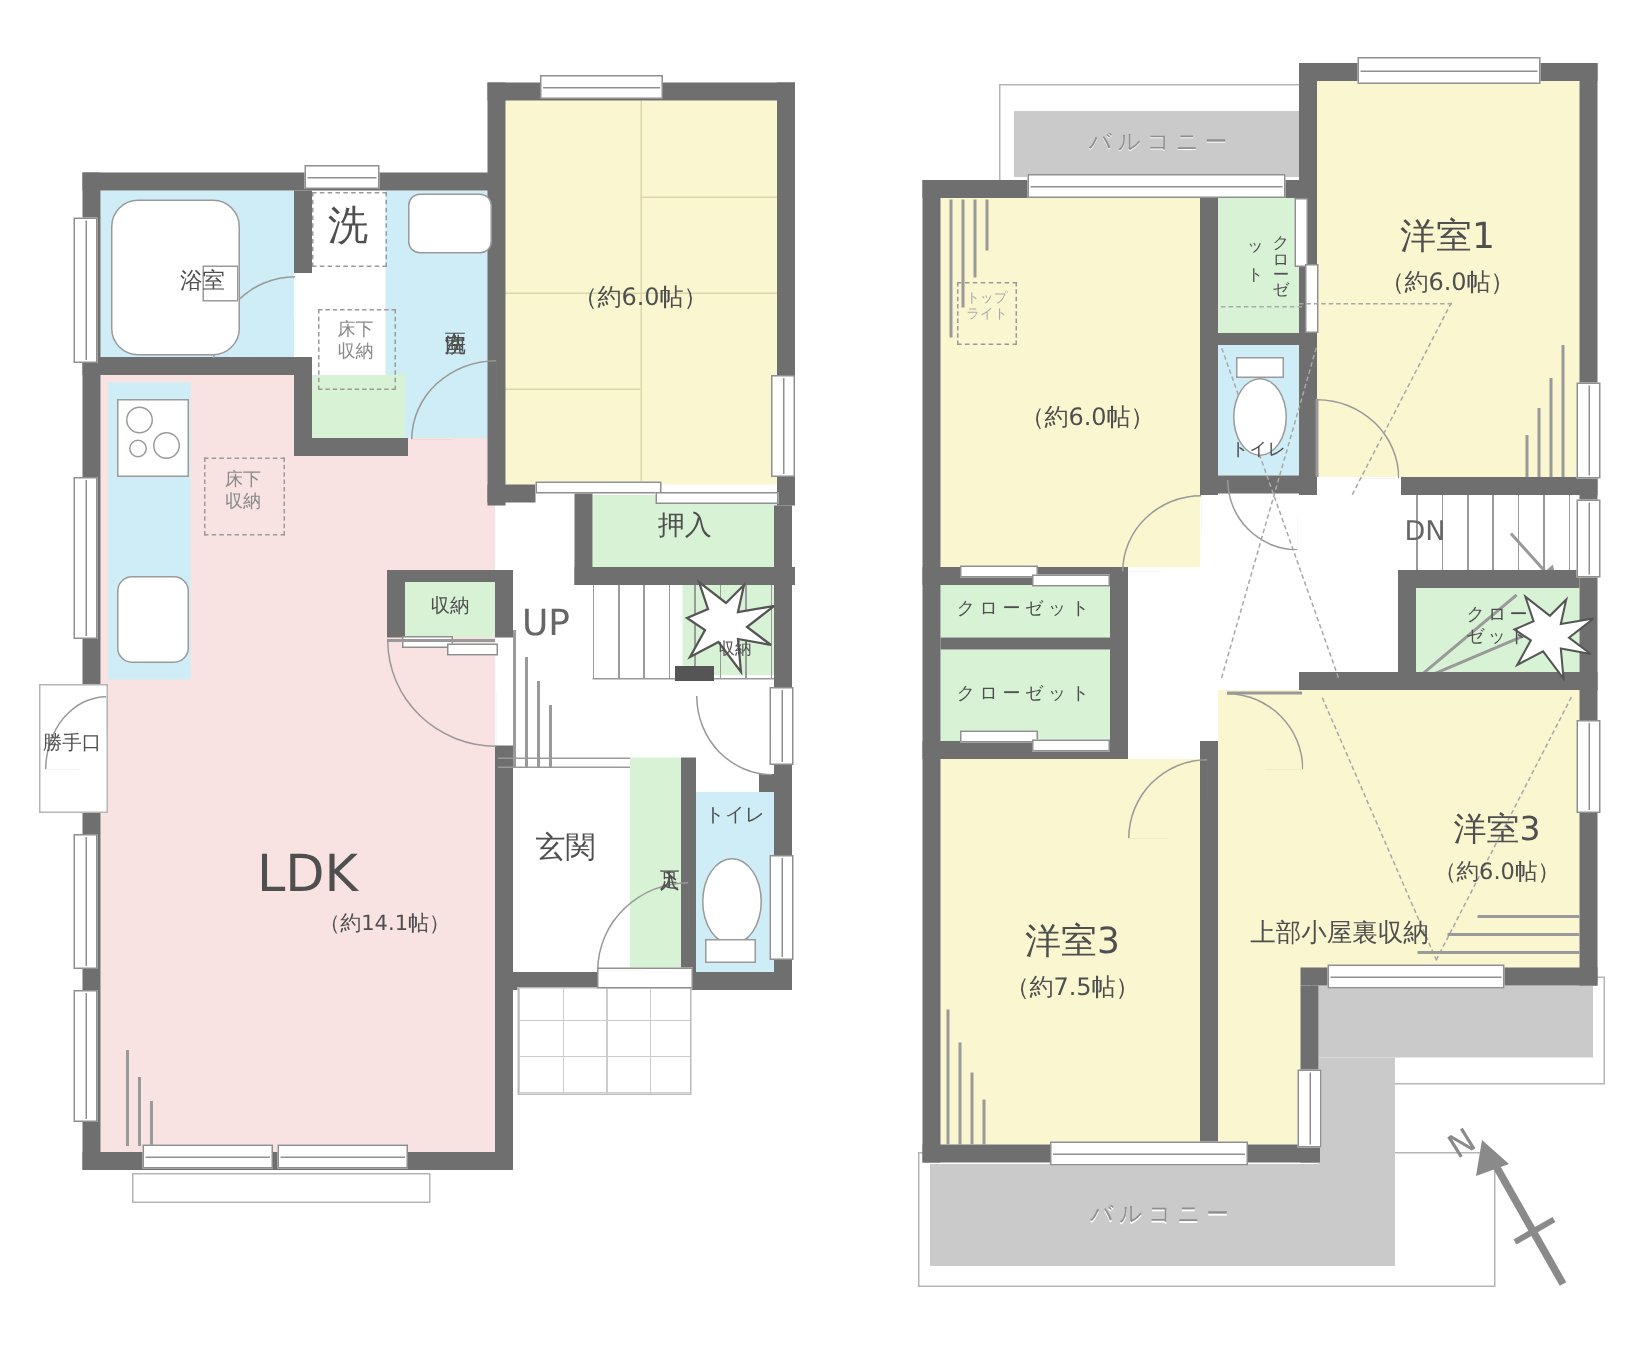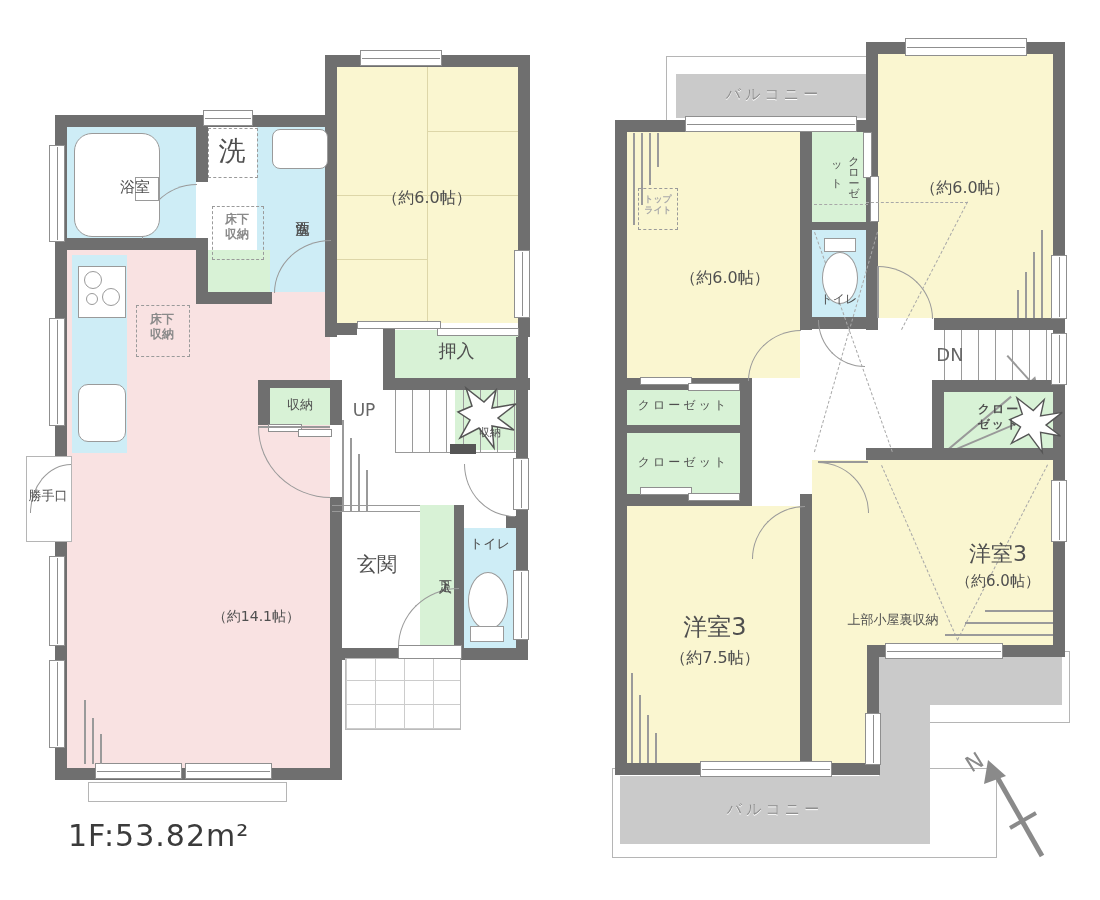--- a/index.html
+++ b/index.html
@@ -27,21 +27,21 @@
   .hl{position:absolute;background:#9a9a9a;}
   .tat{position:absolute;background:#ddd6a8;}
   .dash{position:absolute;border-top:1.6px dashed #a8a8a8;transform-origin:0 0;}
   .dashbox{position:absolute;border:1.6px dashed #9a9a9a;}
   .slider{position:absolute;background:#fff;border:1px solid #8f8f8f;}
   .stairs-v{position:absolute;background:repeating-linear-gradient(90deg,#9a9a9a 0 1px,transparent 1px 17px);}
   .tile{position:absolute;background:#fff;border:1px solid #bbb;
         background-image:repeating-linear-gradient(0deg,#ccc 0 1px,transparent 1px 24px),
                          repeating-linear-gradient(90deg,#ccc 0 1px,transparent 1px 29px);}
   .vtext{writing-mode:vertical-rl;}
-  .wrap{word-break:break-all;font-weight:bold;}
+  .wrap{word-break:break-all;}
   .area{position:absolute;font-size:30px;color:#3b3b3b;letter-spacing:1px;}
   .icon{position:absolute;background:#fff;border:1.4px solid #9a9a9a;}
 </style>
 </head>
 <body>
 
 <div id="plan">
 
   <div class="abs pink" style="left:67px;top:250px;width:263px;height:518px;"></div>
   <div class="abs blue" style="left:72px;top:255px;width:55px;height:198px;"></div>
@@ -149,28 +149,28 @@
   </svg>
 
   <div class="lbl" style="left:100px;top:178px;width:70px;font-size:15px;">浴室</div>
   <div class="lbl" style="left:208px;top:134px;width:48px;font-size:27px;">洗</div>
   <div class="lbl vtext" style="left:283px;top:182px;width:28px;height:58px;font-size:14px;">洗面室</div>
   <div class="lbl gray wrap" style="left:222px;top:212px;width:30px;font-size:12px;">床下収納</div>
   <div class="lbl gray wrap" style="left:147px;top:312px;width:30px;font-size:12px;">床下収納</div>
   <div class="lbl" style="left:362px;top:188px;width:130px;font-size:16px;">（約6.0帖）</div>
   <div class="lbl" style="left:395px;top:340px;width:123px;font-size:18px;">押入</div>
   <div class="lbl" style="left:272px;top:397px;width:56px;font-size:13px;">収納</div>
-  <div class="lbl" style="left:340px;top:400px;width:48px;font-size:17px;color:#666;">UP</div>
+  <div class="lbl" style="left:340px;top:400px;width:48px;font-size:24px;color:#666;">UP</div>
   <div class="lbl" style="left:468px;top:426px;width:44px;font-size:11px;">収納</div>
+  <div class="lbl" style="left:110px;top:562px;width:190px;font-size:34px;">LDK</div>
   <div class="lbl" style="left:110px;top:608px;width:190px;font-size:14px;text-align:right;">（約14.1帖）</div>
   <div class="lbl" style="left:22px;top:488px;width:52px;font-size:13px;">勝手口</div>
   <div class="lbl" style="left:340px;top:552px;width:74px;font-size:20px;">玄関</div>
   <div class="lbl vtext" style="left:421px;top:538px;width:32px;height:64px;font-size:13px;">下足入</div>
   <div class="lbl" style="left:462px;top:536px;width:56px;font-size:13px;">トイレ</div>
-  <div class="area" style="left:68px;top:818px;">1F:53.82m²</div>
 
   <div class="outline" style="left:666px;top:56px;width:214px;height:64px;"></div>
   <div class="bal abs" style="left:676px;top:74px;width:196px;height:44px;"></div>
   <div class="outline" style="left:874px;top:651px;width:194px;height:70px;"></div>
   <div class="outline" style="left:612px;top:768px;width:383px;height:88px;"></div>
   <div class="bal abs" style="left:879px;top:657px;width:183px;height:48px;"></div>
   <div class="bal abs" style="left:879px;top:705px;width:51px;height:72px;"></div>
   <div class="bal abs" style="left:620px;top:776px;width:310px;height:68px;"></div>
 
   <div class="abs yellow" style="left:627px;top:132px;width:173px;height:246px;"></div>
@@ -264,30 +264,31 @@
 
   <div class="icon" style="left:824px;top:238px;width:30px;height:12px;"></div>
   <div class="icon" style="left:822px;top:252px;width:34px;height:50px;border-radius:50%;"></div>
 
   <svg class="abs" style="left:1004px;top:396px;" width="64" height="60" viewBox="0 0 70 66">
     <polygon points="6,26 20,20 14,2 32,16 44,4 40,22 64,18 46,32 62,44 40,40 42,62 27,42 8,52 18,34" fill="#fff" stroke="#555" stroke-width="1.5"></polygon>
   </svg>
 
   <div class="lbl emboss" style="left:676px;top:85px;width:196px;font-size:15px;">バルコニー</div>
   <div class="lbl" style="left:640px;top:268px;width:170px;font-size:16px;">（約6.0帖）</div>
+  <div class="lbl" style="left:880px;top:142px;width:170px;font-size:24px;">洋室1</div>
   <div class="lbl" style="left:880px;top:178px;width:170px;font-size:16px;">（約6.0帖）</div>
   <div class="lbl vtext" style="left:822px;top:148px;width:40px;height:46px;font-size:11px;letter-spacing:2px;line-height:17px;">クローゼット</div>
   <div class="lbl" style="left:812px;top:292px;width:54px;font-size:12px;">トイレ</div>
   <div class="lbl" style="left:928px;top:344px;width:44px;font-size:18px;color:#666;">DN</div>
   <div class="lbl wrap" style="left:974px;top:402px;width:50px;font-size:12px;letter-spacing:2px;">クローゼット</div>
   <div class="lbl" style="left:631px;top:398px;width:105px;font-size:12px;letter-spacing:3px;">クローゼット</div>
   <div class="lbl" style="left:631px;top:455px;width:105px;font-size:12px;letter-spacing:3px;">クローゼット</div>
   <div class="lbl" style="left:630px;top:612px;width:170px;font-size:24px;">洋室3</div>
   <div class="lbl" style="left:630px;top:648px;width:170px;font-size:16px;">（約7.5帖）</div>
-  <div class="lbl" style="left:812px;top:612px;width:162px;font-size:13px;">上部小屋裏収納</div>
+  <div class="lbl" style="left:812px;top:612px;width:162px;font-size:17px;">上部小屋裏収納</div>
   <div class="lbl" style="left:938px;top:540px;width:120px;font-size:22px;">洋室3</div>
   <div class="lbl" style="left:938px;top:572px;width:120px;font-size:15px;">（約6.0帖）</div>
   <div class="lbl emboss" style="left:620px;top:800px;width:310px;font-size:15px;">バルコニー</div>
 
   <svg class="abs" style="left:958px;top:736px;" width="112" height="130" viewBox="0 0 112 130">
     <line x1="34" y1="32" x2="84" y2="120" stroke="#8a8a8a" stroke-width="5"></line>
     <polygon points="30,24 26,48 48,40" fill="#8a8a8a"></polygon>
     <line x1="52" y1="92" x2="78" y2="77" stroke="#8a8a8a" stroke-width="4"></line>
     <text x="8" y="34" font-size="22" fill="#8a8a8a" transform="rotate(-32 16 26)">N</text>
   </svg>

